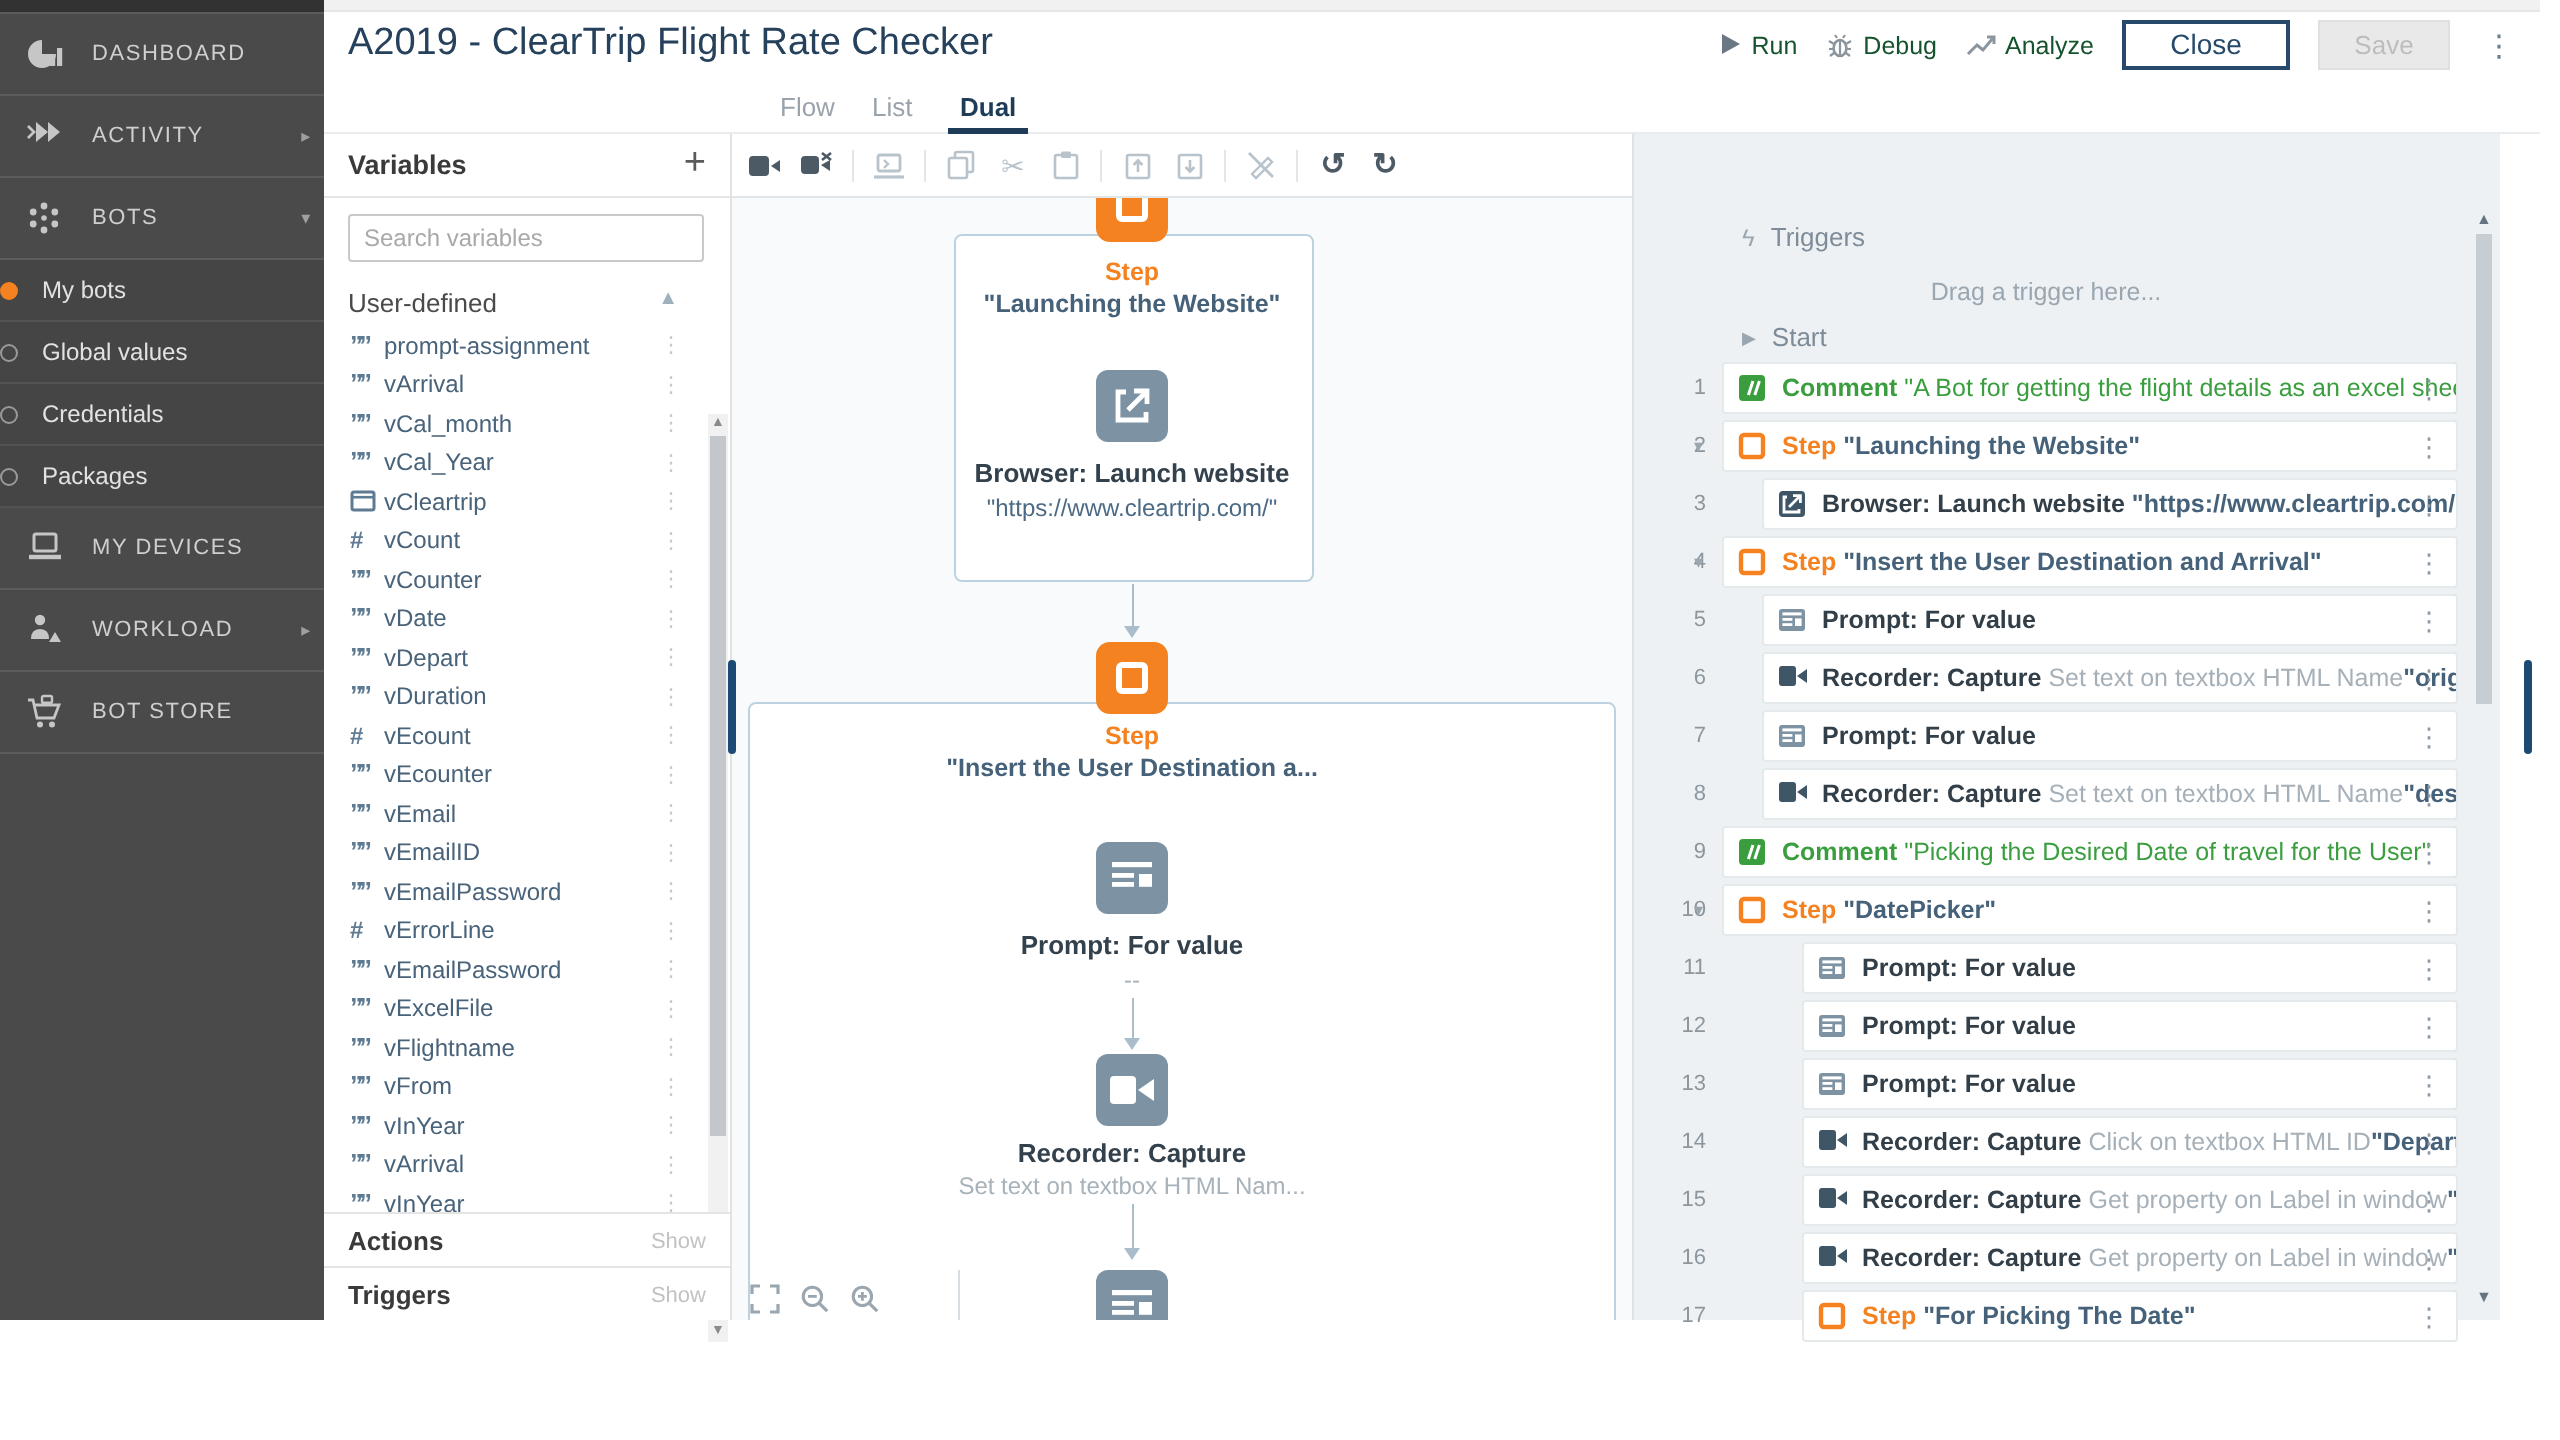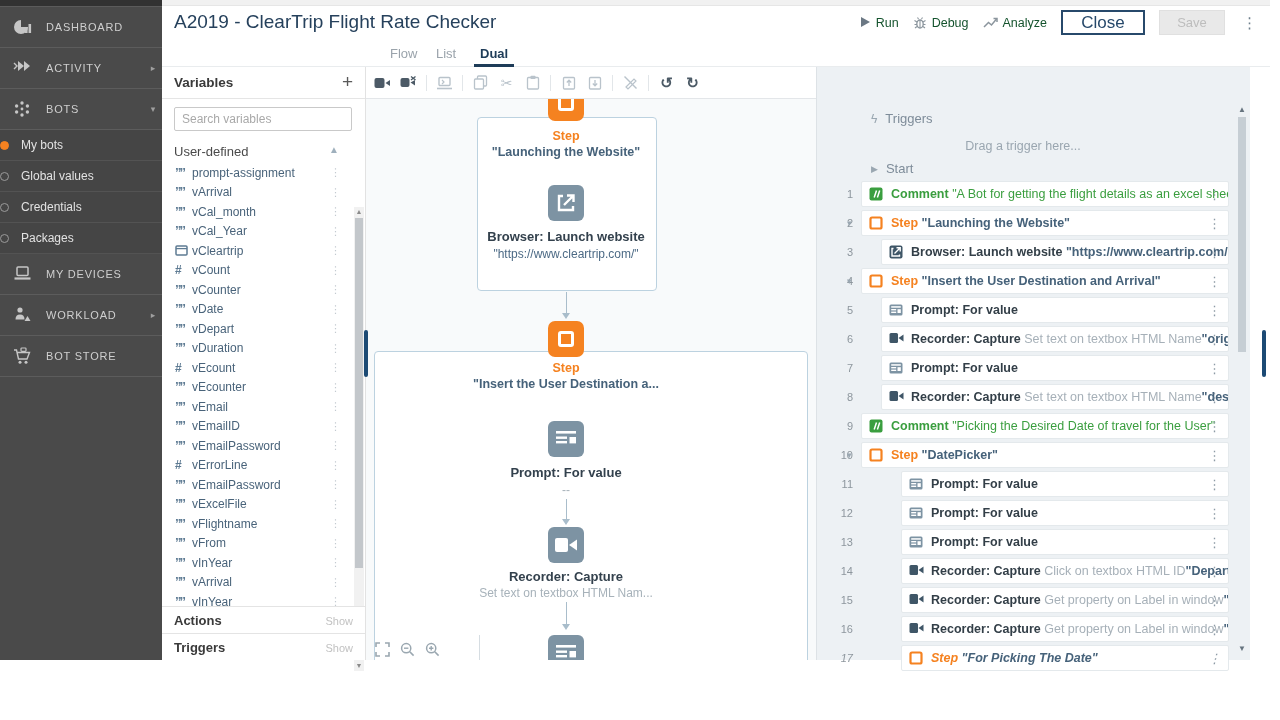--- a/index.html
+++ b/index.html
@@ -20,21 +20,21 @@
   .sb-sub-item.active .dot { background:#f58220; border-color:#f58220; }
 
   
   .main { position:absolute; left:162px; top:0; width:1108px; height:660px; background:#fff; }
   .top-strip { height:6px; background:#f1f1f1; border-bottom:1px solid #e6e6e6; }
   .topbar { position:relative; height:34px; }
   .page-title { position:absolute; left:12px; top:5px; font-size:19px; color:#26415c; }
   .top-actions { position:absolute; right:10px; top:4px; display:flex; align-items:center; gap:14px; }
   .tb-act { display:flex; align-items:flex-start; gap:5px; color:#14532d; font-size:12.5px; cursor:pointer; }
   .btn-close { width:84px; height:25px; border:2px solid #27496b; color:#27496b; background:#fff;
-               font-size:17px; text-align:center; line-height:21px; cursor:pointer; }
+               font-size:14px; text-align:center; line-height:21px; cursor:pointer; }
   .btn-save { width:66px; height:25px; background:#e9e9e9; color:#bdbdbd; border:1px solid #e0e0e0;
               font-size:13px; text-align:center; line-height:23px; }
   .kebab { color:#6e7f8c; font-size:15px; padding:0 3px; cursor:pointer; }
 
   .tabs { position:relative; height:27px; border-bottom:1px solid #e9ecee; }
   .tab { position:absolute; top:4px; font-size:13px; color:#9aa3ab; cursor:pointer; padding:2px 6px; }
   .tab.active { color:#1e3c58; font-weight:bold; }
   .tab.active::after { content:""; position:absolute; left:0; right:0; bottom:-4px; height:3px; background:#1e3c58; }
 
   .workspace { position:absolute; left:0; top:67px; width:1108px; height:593px; }
@@ -793,21 +793,21 @@
                     <rect x="0.5" y="1" width="8.5" height="10" rx="1.5" fill="#3f5667"></rect>
                     <path d="M9.5 6 L14.5 2.5 V9.5 Z" fill="#3f5667"></path>
                   </svg>
                 </span>
                 <span class="seg lb c-dark">Recorder: Capture</span>
                 <span class="seg c-gray">&nbsp;Get property on Label in window </span>
                 <span class="seg lb c-navy">"#1 Sit...</span>
                 <span class="rkebab">⋮</span>
               </div>
             </div>
-            <div class="lrow" style="top: 578px; left: 0px; width: 434px; font-style: italic;">
+            <div class="lrow" style="top: 578px; left: 0px; width: 434px;">
               <span class="num">17</span>
               <div class="lcard" style="left: 84px;">
                 <span class="ric">
                   <svg width="14" height="14" viewBox="0 0 14 14">
                     <rect x="1.5" y="1.5" width="11" height="11" rx="1.5" fill="none" stroke="#f58220" stroke-width="2.2"></rect>
                   </svg>
                 </span>
                 <span class="seg lb c-orange">Step</span>
                 <span class="seg lb c-navy">&nbsp;"For Picking The Date"</span>
                 <span class="rkebab">⋮</span>

